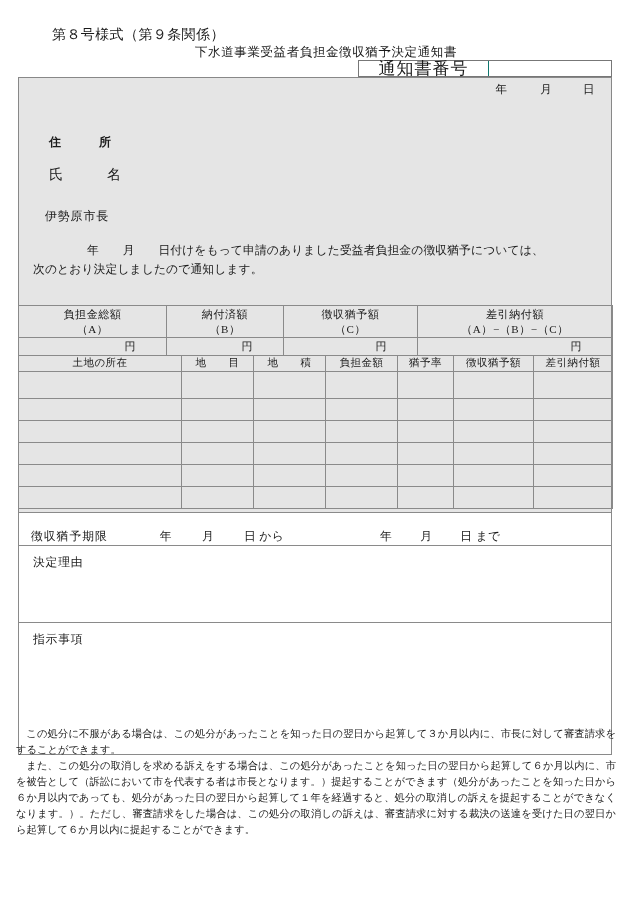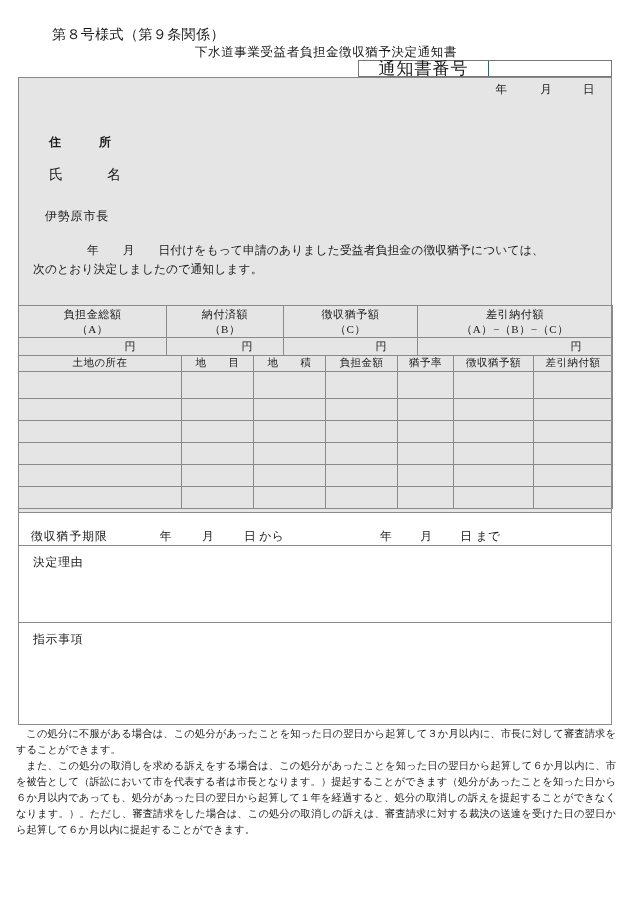--- a/index.html
+++ b/index.html
@@ -120,21 +120,21 @@
   .period .u{display:inline-block;width:30px;}
   .period .u2{display:inline-block;width:28px;}
 
   .reason{
     position:absolute;left:-1px;top:467px;
     width:594px;height:78px;
     border:1px solid #8a8a8a;box-sizing:border-box;background:#fff;
   }
   .instruct{
     position:absolute;left:-1px;top:544px;
-    width:594px;height:103px;
+    width:594px;height:133px;
     border:1px solid #8a8a8a;box-sizing:border-box;background:#fff;
   }
   .boxlbl{
     position:absolute;left:14px;top:9px;
     font-size:11.8px;letter-spacing:.8px;text-align:center;
   }
 
   
   .footnote{
     position:absolute;left:16px;top:726px;width:600px;

